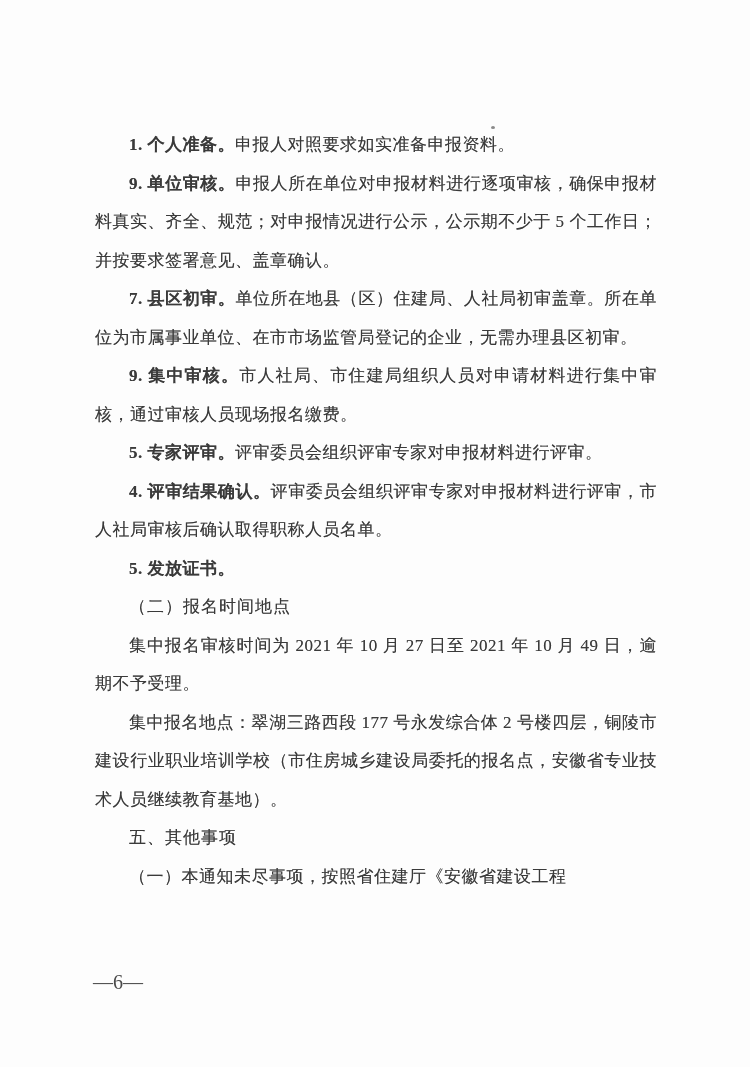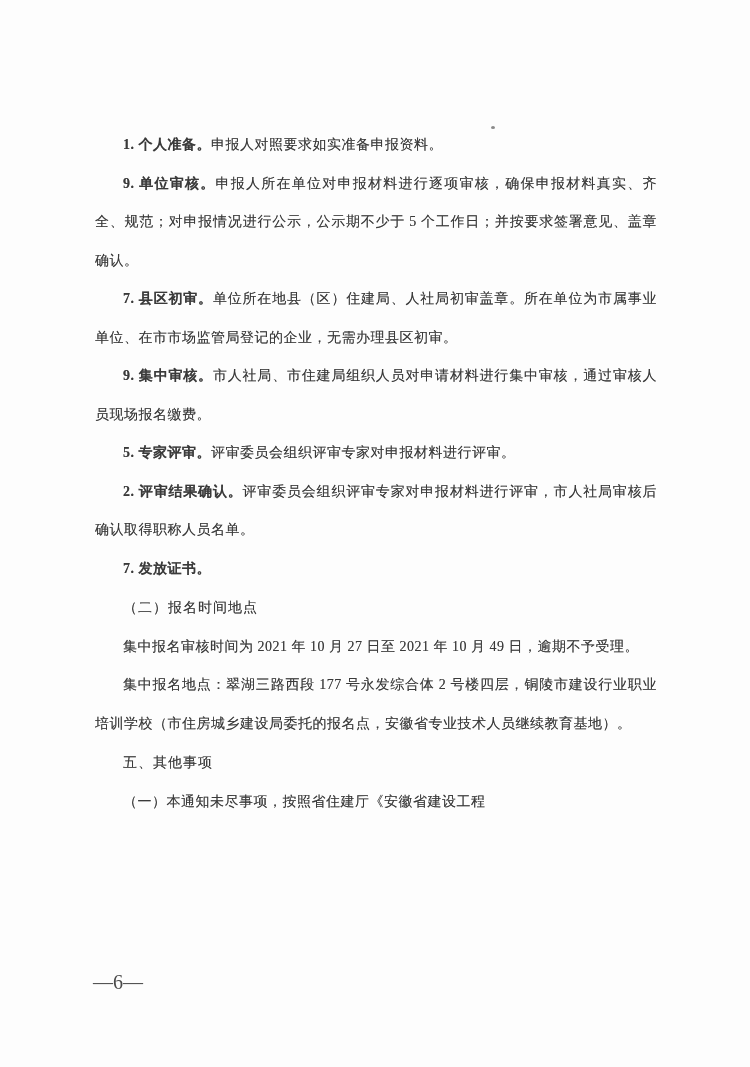--- a/index.html
+++ b/index.html
@@ -14,21 +14,21 @@
     background: #fdfdfd;
     overflow: hidden;
     font-family: "Liberation Serif", "DejaVu Serif", serif;
     color: #3a3a3a;
   }
   .content {
     position: absolute;
     left: 95px;
     top: 126px;
     width: 562px;
-    font-size: 14px;
+    font-size: 17px;
     line-height: 38.5px;
     text-align: justify;
     text-justify: inter-character;
     letter-spacing: 0.5px;
     text-shadow: 0 0 0.6px rgba(60,60,60,0.55);
   }
   .content p {
     margin: 0;
     text-indent: 2em;
   }
@@ -72,23 +72,23 @@
     <p><span class="lead">1. 个人准备。</span><span>申报人对照要求如实准备申报资料。</span></p>
 
     <p><span class="lead">9. 单位审核。</span><span>申报人所在单位对申报材料进行逐项审核，确保申报材料真实、齐全、规范；对申报情况进行公示，公示期不少于 5 个工作日；并按要求签署意见、盖章确认。</span></p>
 
     <p><span class="lead">7. 县区初审。</span><span>单位所在地县（区）住建局、人社局初审盖章。所在单位为市属事业单位、在市市场监管局登记的企业，无需办理县区初审。</span></p>
 
     <p><span class="lead">9. 集中审核。</span><span>市人社局、市住建局组织人员对申请材料进行集中审核，通过审核人员现场报名缴费。</span></p>
 
     <p><span class="lead">5. 专家评审。</span><span>评审委员会组织评审专家对申报材料进行评审。</span></p>
 
-    <p><span class="lead">2. 评审结果确认。</span><span>评审委员会组织评审专家对申报材料进行评审，市人社局审核后确认取得职称人员名单。</span></p>
+    <p><span class="lead">4. 评审结果确认。</span><span>评审委员会组织评审专家对申报材料进行评审，市人社局审核后确认取得职称人员名单。</span></p>
 
-    <p><span class="lead">7. 发放证书。</span><span></span></p>
+    <p><span class="lead">5. 发放证书。</span><span></span></p>
 
     <p class="h"><span class="lead">（二）报名时间地点</span><span></span></p>
 
     <p><span class="lead"></span><span>集中报名审核时间为 2021 年 10 月 27 日至 2021 年 10 月 49 日，逾期不予受理。</span></p>
 
     <p><span class="lead"></span><span>集中报名地点：翠湖三路西段 177 号永发综合体 2 号楼四层，铜陵市建设行业职业培训学校（市住房城乡建设局委托的报名点，安徽省专业技术人员继续教育基地）。</span></p>
 
     <p class="h"><span class="lead">五、其他事项</span><span></span></p>
 
     <p><span class="lead"></span><span>（一）本通知未尽事项，按照省住建厅《安徽省建设工程</span></p>

